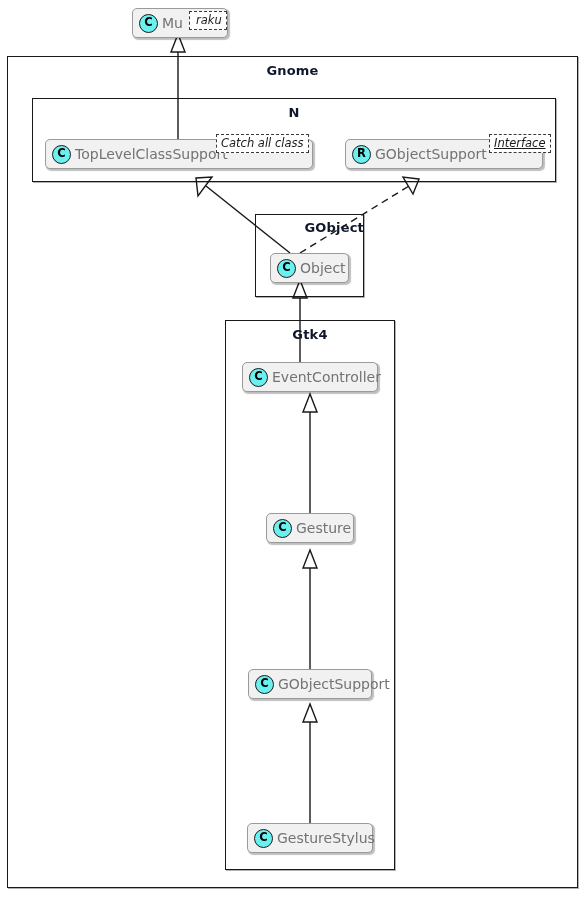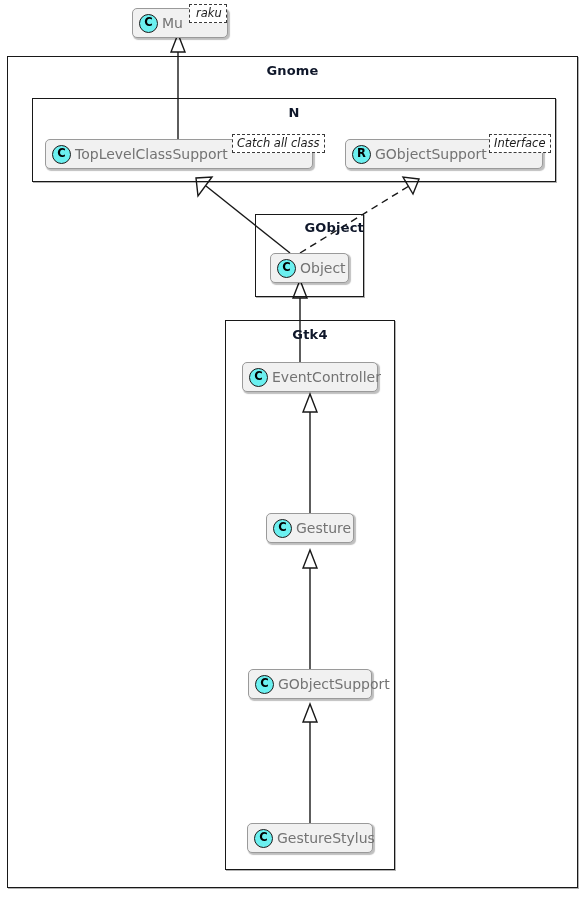--- a/index.html
+++ b/index.html
@@ -156,33 +156,33 @@
   <div class="package-title" style="left:255px; top:220px; width:109px;text-align:right;">GObject</div>
 
   <div class="package" style="left:225px; top:320px; width:170px; height:550px;">
   </div>
   <div class="package-title" style="left:225px; top:327px; width:170px;">Gtk4</div>
 
   <div class="classbox" style="left:132px; top:8px; width:96px;">
     <span class="cls-icon">C</span>
     <span class="cls-name">Mu</span>
   </div>
-  <div class="chip" style="left:189px; top:4px;padding-left:6px;">raku</div>
+  <div class="chip" style="left:189px; top:11px;padding-left:6px;">raku</div>
 
   <div class="classbox" style="left:45px; top:139px; width:268px;">
     <span class="cls-icon">C</span>
     <span class="cls-name">TopLevelClassSupport</span>
   </div>
-  <div class="chip" style="left:232px; top:134px;">Catch all class</div>
+  <div class="chip" style="left:216px; top:134px;">Catch all class</div>
 
   <div class="classbox" style="left:345px; top:139px; width:198px;">
     <span class="cls-icon">R</span>
     <span class="cls-name">GObjectSupport</span>
   </div>
-  <div class="chip" style="left:489px; top:134px;">Interface</div>
+  <div class="chip" style="left:489px; top:134px;text-decoration:underline;">Interface</div>
 
   <div class="classbox" style="left:270px; top:253px; width:79px;">
     <span class="cls-icon">C</span>
     <span class="cls-name">Object</span>
   </div>
 
   <div class="classbox" style="left:242px; top:362px; width:136px;">
     <span class="cls-icon">C</span>
     <span class="cls-name">EventController</span>
   </div>

